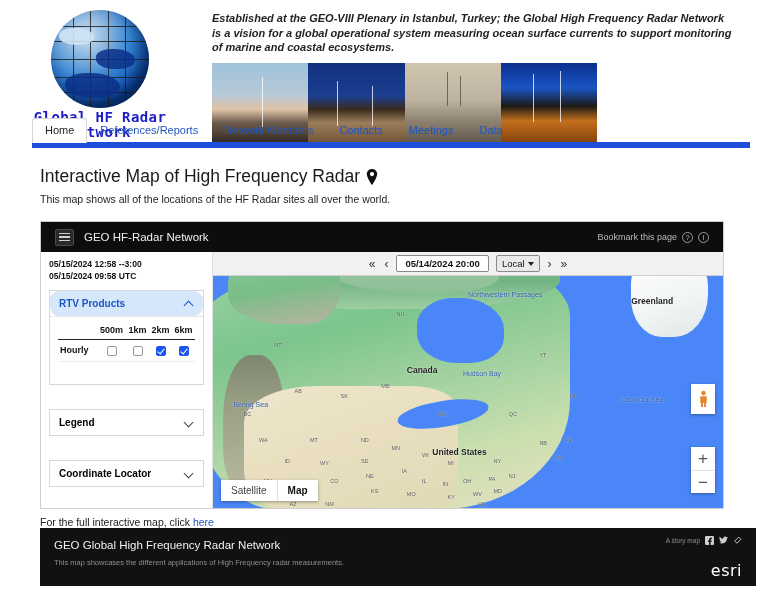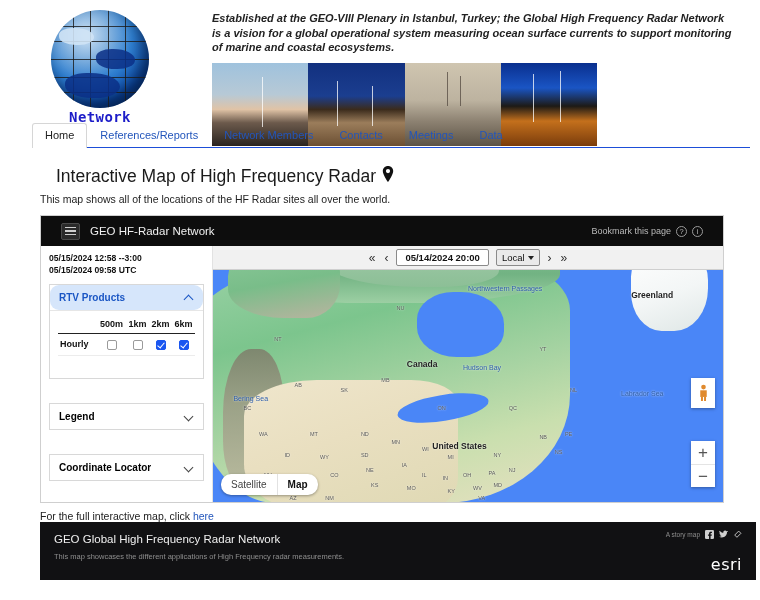--- a/index.html
+++ b/index.html
@@ -83,21 +83,21 @@
   .p3 .mast { left: 44%; top: 12%; height: 40%; background: rgba(90,80,70,.8); }
   .p3 .mast.b { left: 58%; top: 16%; height: 36%; background: rgba(90,80,70,.8); }
   .p4 .mast { left: 34%; top: 14%; height: 58%; }
   .p4 .mast.b { left: 62%; top: 10%; height: 62%; }
 
   
   .navbar {
     position: relative;
     height: 26px;
     margin: 0 10px 0 32px;
-    border-bottom: 1px solid #1d4ed8;
+    border-bottom: 6px solid #1d4ed8;
     display: flex;
     align-items: flex-end;
   }
   .nav-tab {
     font-size: 11px;
     color: #2255bb;
     padding: 5px 12px 6px 12px;
     line-height: 13px;
     white-space: nowrap;
     cursor: pointer;
@@ -111,46 +111,46 @@
     background: #fff;
     border-color: #d6d6d6;
     border-radius: 3px 3px 0 0;
   }
 
   
   .content { padding: 0 32px; }
   .section-title {
     font-size: 17.5px;
     color: #1a1a1a;
-    margin: 18px 0 6px 24px;
+    margin: 18px 0 6px 8px;
     font-weight: normal;
-    display: flex; align-items: flex-start; gap: 6px;
+    display: flex; align-items: center; gap: 6px;
   }
   .pin-icon { display: inline-block; width: 12px; height: 16px; }
   .section-sub {
     font-size: 10.5px;
     color: #222;
-    margin: 0 0 10px 8px;
+    margin: 0 0 16px 8px;
   }
 
   
   .map-widget {
     margin-left: 8px;
     width: 684px;
     height: 288px;
     border: 1px solid #cfcfcf;
     position: relative;
     overflow: hidden;
     background: #fff;
   }
   .map-topbar {
     height: 30px;
     background: #0d0d0d;
     display: flex; align-items: center;
-    padding: 0 20px;
+    padding: 0 14px;
     color: #e8e8e8;
   }
   .burger {
     width: 19px; height: 17px;
     background: #2a2a2a;
     border: 1px solid #4a4a4a;
     border-radius: 2px;
     display: flex; flex-direction: column; justify-content: center; gap: 2px;
     padding: 0 3px; cursor: pointer;
   }
@@ -307,21 +307,21 @@
     font-size: 7px; white-space: nowrap;
     text-shadow: 0 0 2px rgba(255,255,255,.85);
   }
   .m-label.big { font-size: 8.5px; font-weight: bold; color: #222; }
   .m-label.water { color: #2c5ca8; font-style: normal; }
   .m-label.abbr { font-size: 5.5px; color: #5a5a5a; }
 
   
   .maptype {
     position: absolute; left: 8px; bottom: 8px;
-    display: flex; background: #fff; border-radius: 10px;
+    display: flex; background: #fff; border-radius: 0;
     box-shadow: 0 1px 3px rgba(0,0,0,.35); z-index: 6;
   }
   .maptype div {
     font-size: 10px; padding: 5px 10px; color: #444; cursor: pointer;
   }
   .maptype div + div { border-left: 1px solid #e2e2e2; }
   .maptype div.sel { color: #111; font-weight: bold; }
 
   
   .pegman {
@@ -384,20 +384,21 @@
         <span class="paral" style="top:84%"></span>
         <span class="merid" style="left:22%"></span>
         <span class="merid" style="left:40%"></span>
         <span class="merid" style="left:58%"></span>
         <span class="merid" style="left:76%"></span>
         <span class="blob" style="left:8%;top:18%;width:36%;height:18%;background:#cfe3f5;opacity:.9"></span>
         <span class="blob" style="left:46%;top:40%;width:40%;height:20%"></span>
         <span class="blob" style="left:14%;top:64%;width:56%;height:26%"></span>
       </div>
       <div class="logo-text">
+        <div>Global HF Radar</div>
         <div>Network</div>
       </div>
     </div>
 
     <div class="header-right">
       <div class="tagline">Established at the GEO-VIII Plenary in Istanbul, Turkey; the Global High Frequency Radar Network is a vision for a global operational system measuring ocean surface currents to support monitoring of marine and coastal ecosystems.</div>
       <div class="photo-strip">
         <div class="photo p1">
             <span class="mast"></span>
           </div>

